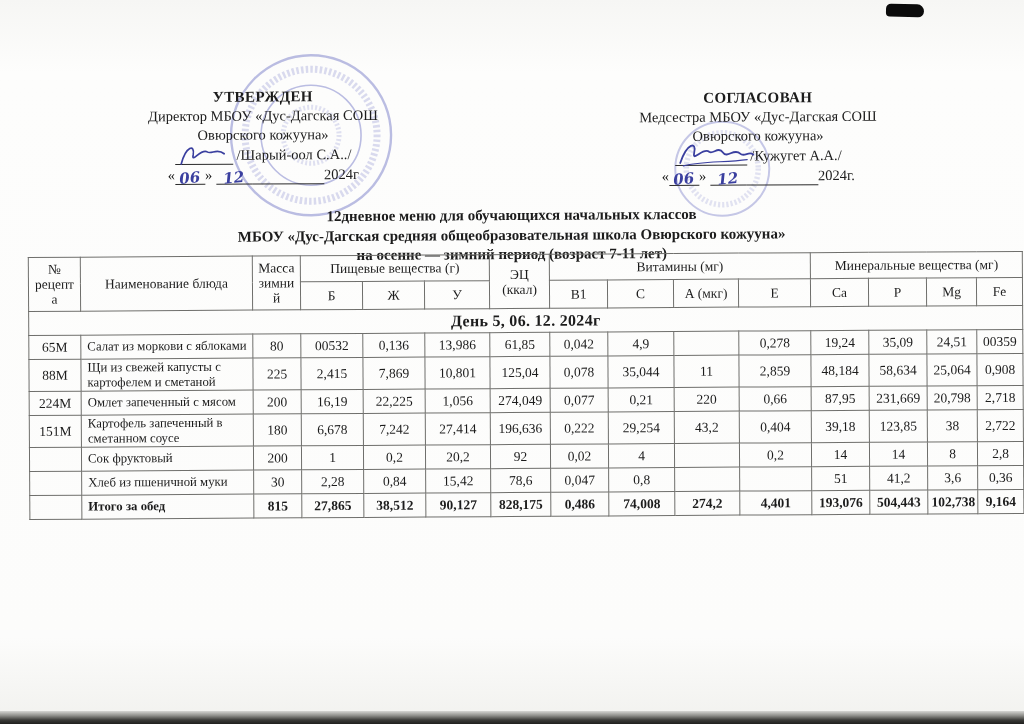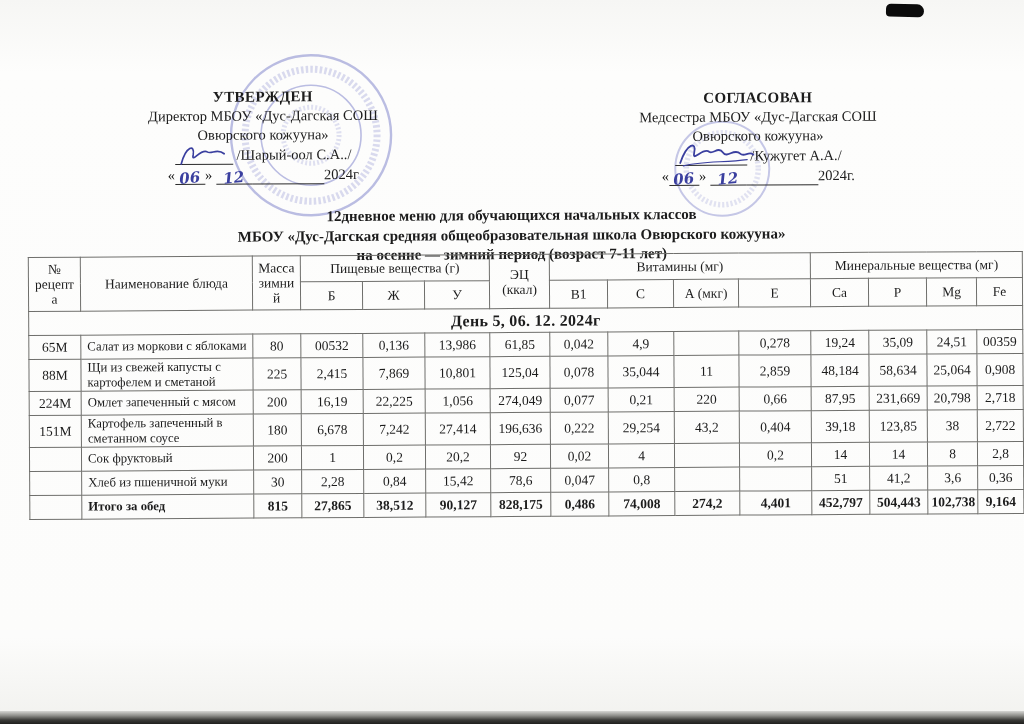--- a/index.html
+++ b/index.html
@@ -268,21 +268,21 @@
             <td class="dish">Итого за обед</td>
             <td>815</td>
             <td>27,865</td>
             <td>38,512</td>
             <td>90,127</td>
             <td>828,175</td>
             <td>0,486</td>
             <td>74,008</td>
             <td>274,2</td>
             <td>4,401</td>
-            <td>452,797</td>
+            <td>193,076</td>
             <td>504,443</td>
             <td>102,738</td>
             <td>9,164</td>
           </tr>
         </tbody>
     </table>
 
   </div>
 
   <div class="edge-bottom"></div>

